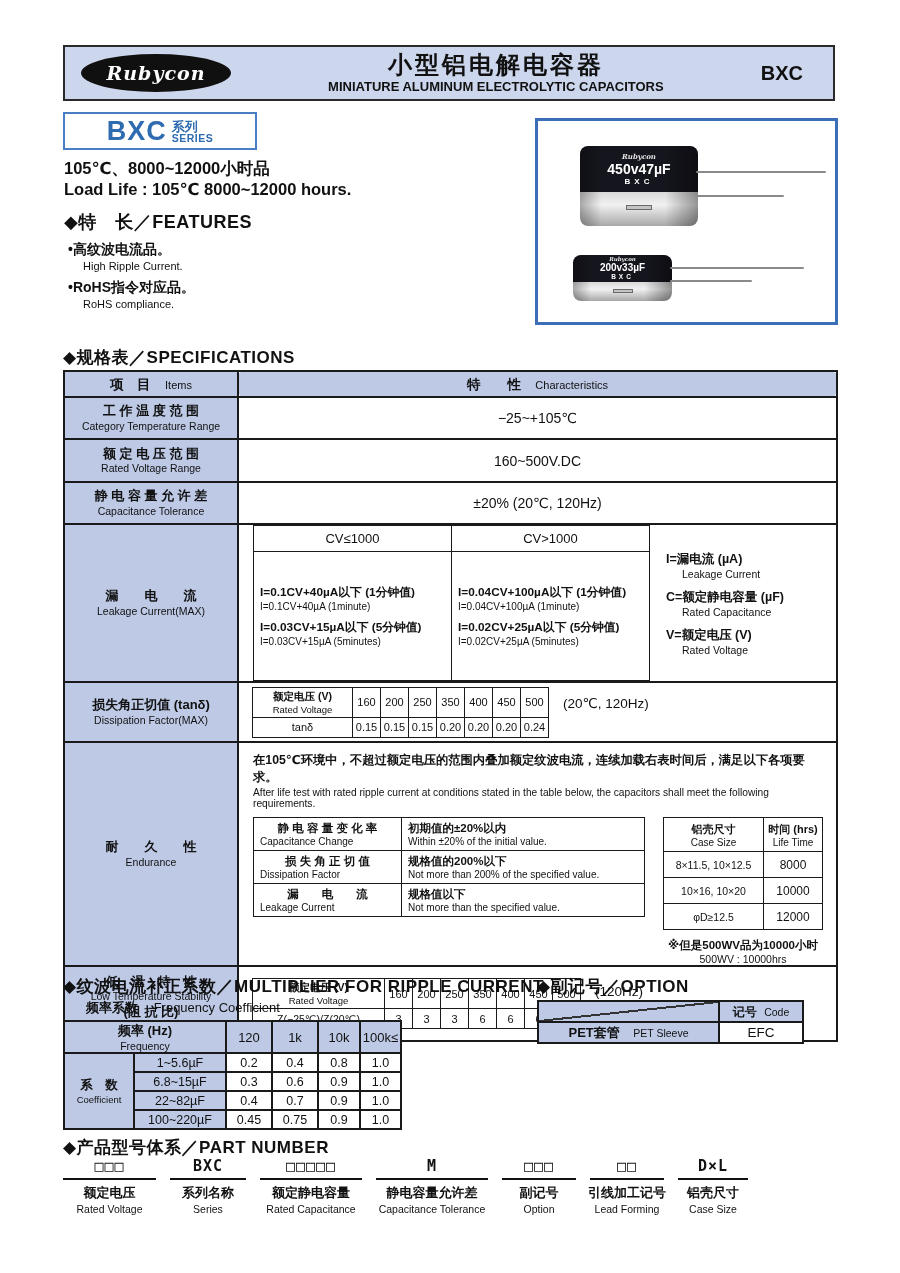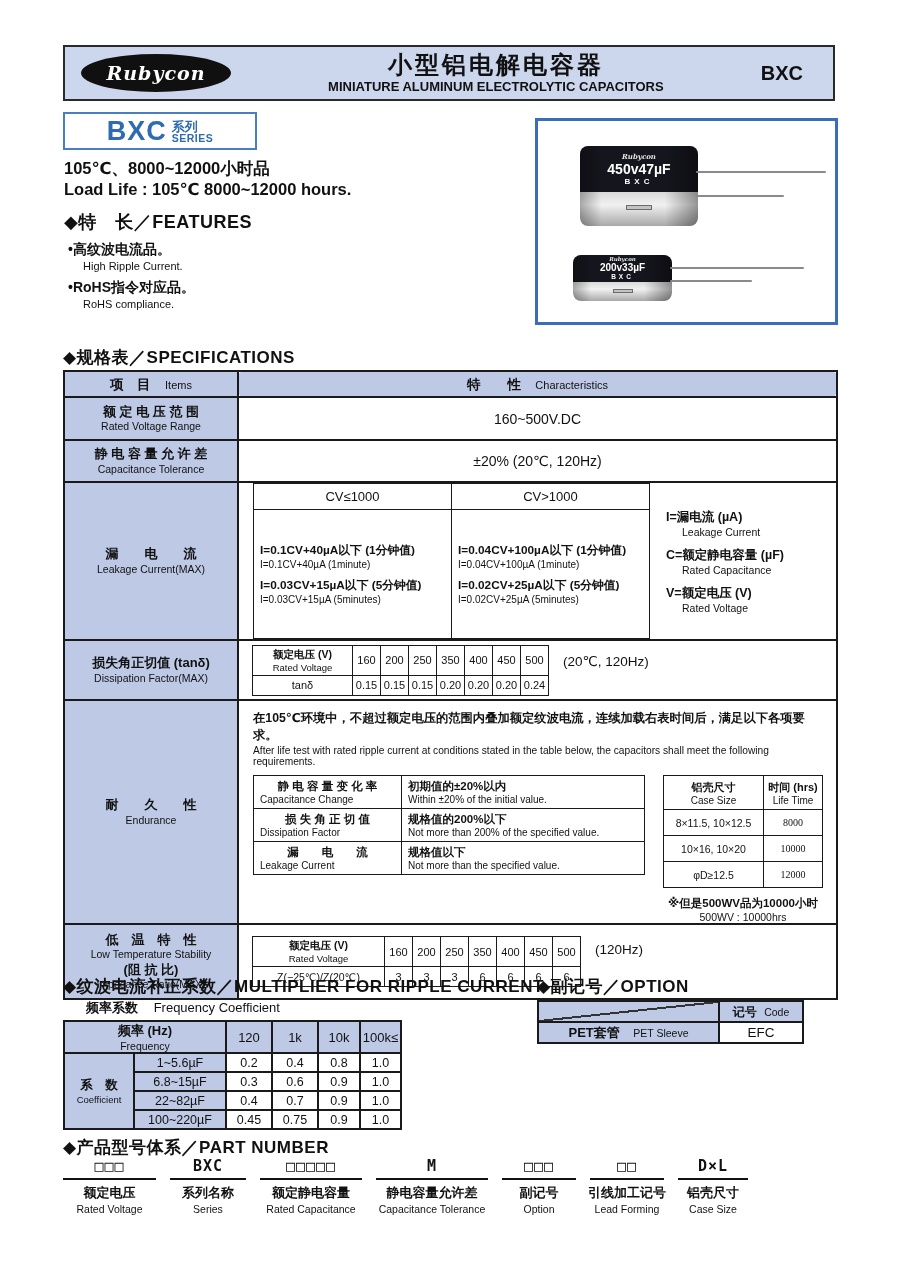--- a/index.html
+++ b/index.html
@@ -130,21 +130,21 @@
   .ien { font-size:10px; }
   .req .ci .icn { text-align:center; }
   .life { width:160px; table-layout:fixed; }
   .life td { text-align:center; vertical-align:middle; }
   .life .cc { width:100px; }
   .life tr:first-child td { height:34px; }
   .life tr td { height:26px; }
   .life-hcn { font-size:11px; font-weight:bold; }
   .life-hen { font-size:10px; }
   .life-case { font-size:10.5px; }
-  .life-hrs { font-size:10px;font-family:Liberation Serif, serif; }
+  .life-hrs { font-size:12px; }
   .endnote { margin-top:8px; text-align:center; }
   .note-cn { font-size:11.5px; font-weight:bold; white-space:nowrap; }
   .note-en { font-size:10.5px; }
 
   
   .lowrow td { height:75px; }
   .low { table-layout:fixed; }
   .low td { text-align:center; }
   .low .c0 { width:132px; }
   .low .cv { width:28px; font-size:11px; }
@@ -273,20 +273,27 @@
       <td class="lblcell hdr-center">
         <span class="hcn">项　目</span>
         <span class="hen">Items</span>
       </td>
       <td class="lblcell hdr-center" style="width:auto;border-radius:6px;">
         <span class="hcn">特　　性</span>
         <span class="hen">Characteristics</span>
       </td>
     </tr>
 
+    <tr class="simplerow">
+      <td class="lblcell">
+        <div class="lbl-cn">工 作 温 度 范 围</div>
+        <div class="lbl-en">Category Temperature Range</div>
+      </td>
+      <td class="valcell simpleval">−25~+105℃</td>
+    </tr>
     <tr class="simplerow" style="height:43px;">
       <td class="lblcell">
         <div class="lbl-cn">额 定 电 压 范 围</div>
         <div class="lbl-en">Rated Voltage Range</div>
       </td>
       <td class="valcell simpleval">160~500V.DC</td>
     </tr>
     <tr class="simplerow">
       <td class="lblcell">
         <div class="lbl-cn">静 电 容 量 允 许 差</div>

